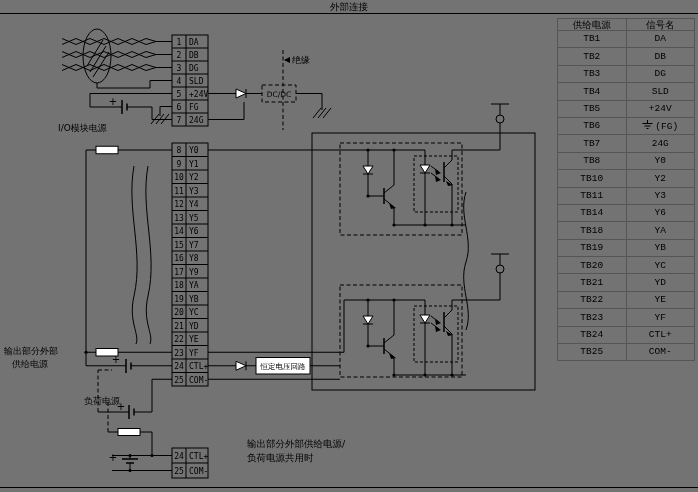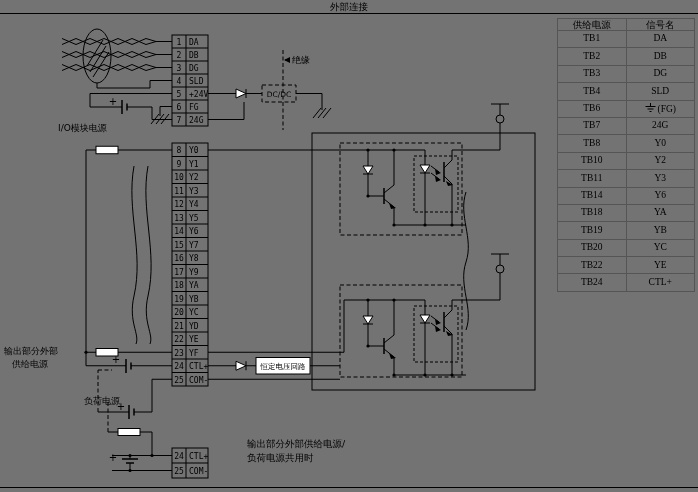--- a/index.html
+++ b/index.html
@@ -19,21 +19,21 @@
   svg text{fill:#000;}
   .tnum{font-size:8px;text-anchor:middle;font-family:"DejaVu Sans Mono",monospace;}
   .tlbl{font-size:8px;font-family:"DejaVu Sans Mono",monospace;}
   .clbl{font-size:9px;}
   .clbl2{font-size:9.5px;}
   .cvtxt{font-size:7.5px;text-anchor:middle;}
   .plus{font-size:10px;text-anchor:middle;}
   table.sig{position:absolute;left:557px;top:18px;width:138px;border-collapse:collapse;table-layout:fixed;}
   .sig th,.sig td{border:1px solid #555;font-weight:normal;text-align:center;padding:0;
     height:16.4px;line-height:1;overflow:hidden;white-space:nowrap;
-    font-size:9.5px;font-family:Liberation Serif, serif;}
+    font-size:9.5px;font-family:Liberation Mono, monospace;}
   .sig th{height:11px;font-family:"DejaVu Sans",sans-serif;}
   .gicon{display:inline-block;vertical-align:-1px;margin-right:2px;}
 </style>
 </head>
 <body>
 
 <div class="page">
   <div class="title">外部连接</div>
   <div class="topline"></div>
   <div class="bottomline"></div>
@@ -231,20 +231,24 @@
         </tr>
       <tr>
           <td>TB3</td>
           <td>DG</td>
         </tr>
       <tr>
           <td>TB4</td>
           <td>SLD</td>
         </tr>
       <tr>
+          <td>TB5</td>
+          <td>+24V</td>
+        </tr>
+      <tr>
           <td>TB6</td>
           <td><span class="gicon"><svg width="11" height="10" viewBox="0 0 11 10">
                 <path d="M5.5,0 V3.5 M0.5,3.5 H10.5 M2.5,6 H8.5 M4.5,8.5 H6.5" stroke="#000" fill="none"></path>
               </svg></span><span>(FG)</span></td>
         </tr>
       <tr>
           <td>TB7</td>
           <td>24G</td>
         </tr>
       <tr>
@@ -269,22 +273,34 @@
         </tr>
       <tr>
           <td>TB19</td>
           <td>YB</td>
         </tr>
       <tr>
           <td>TB20</td>
           <td>YC</td>
         </tr>
       <tr>
+          <td>TB21</td>
+          <td>YD</td>
+        </tr>
+      <tr>
           <td>TB22</td>
           <td>YE</td>
         </tr>
       <tr>
+          <td>TB23</td>
+          <td>YF</td>
+        </tr>
+      <tr>
           <td>TB24</td>
           <td>CTL+</td>
+        </tr>
+      <tr>
+          <td>TB25</td>
+          <td>COM-</td>
         </tr>
     </tbody>
   </table>
 </div>
 
 </body></html>

